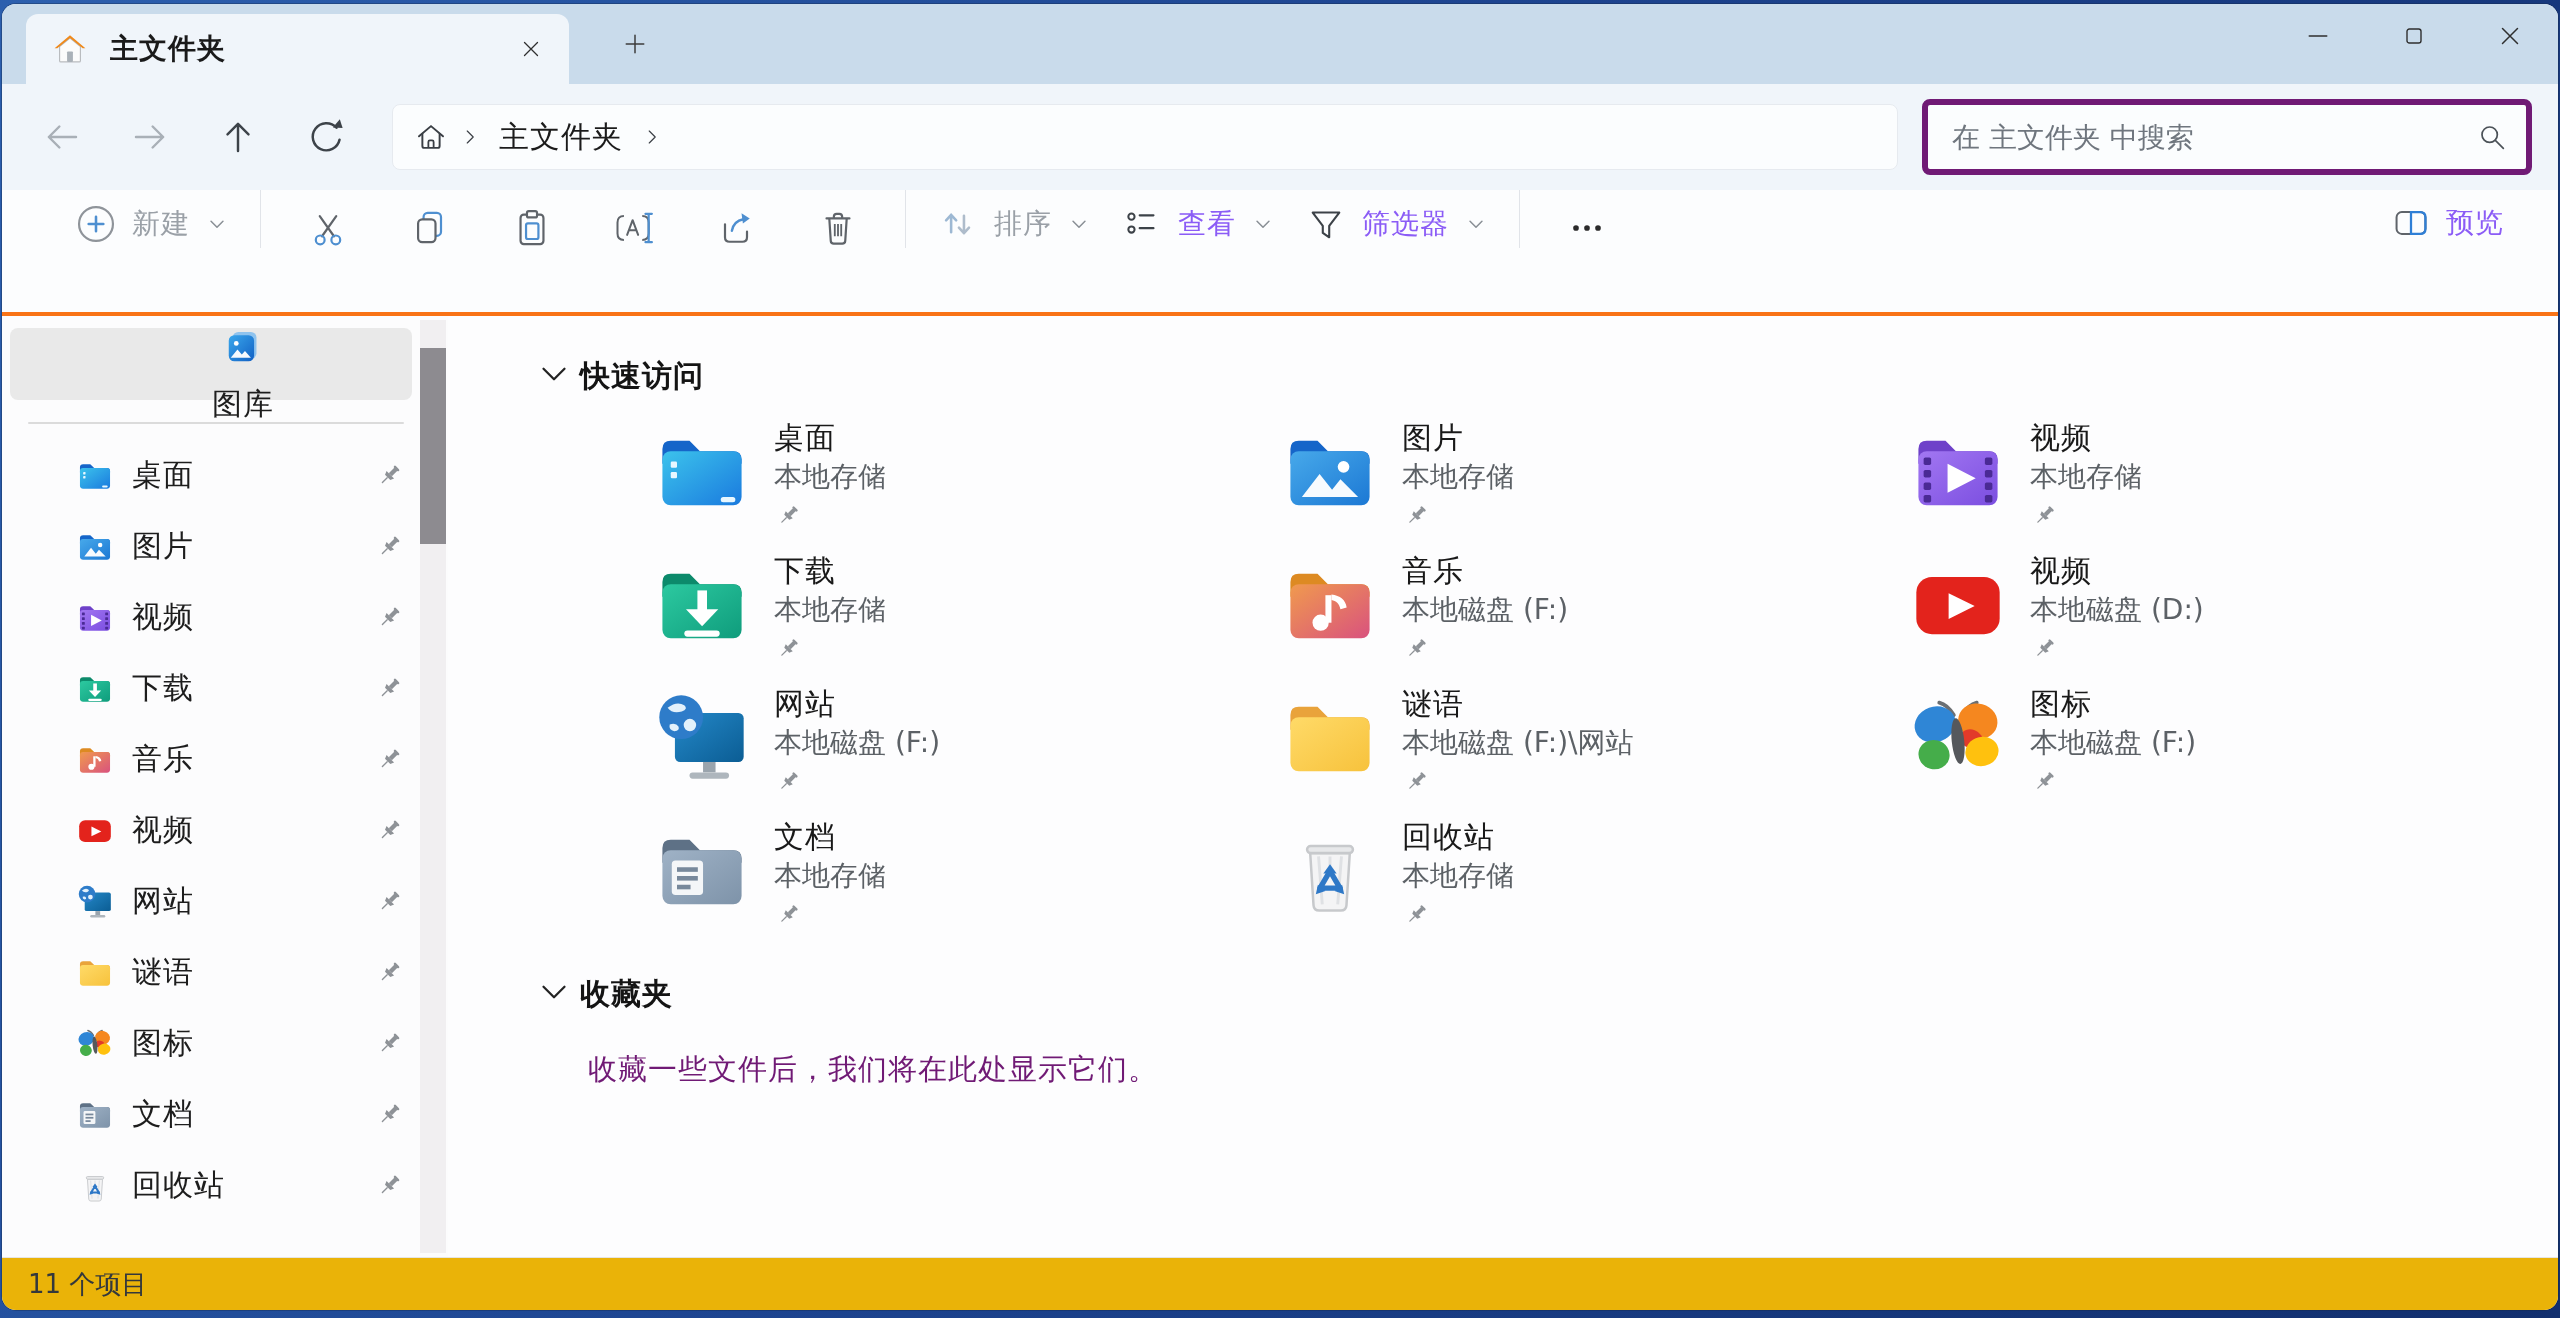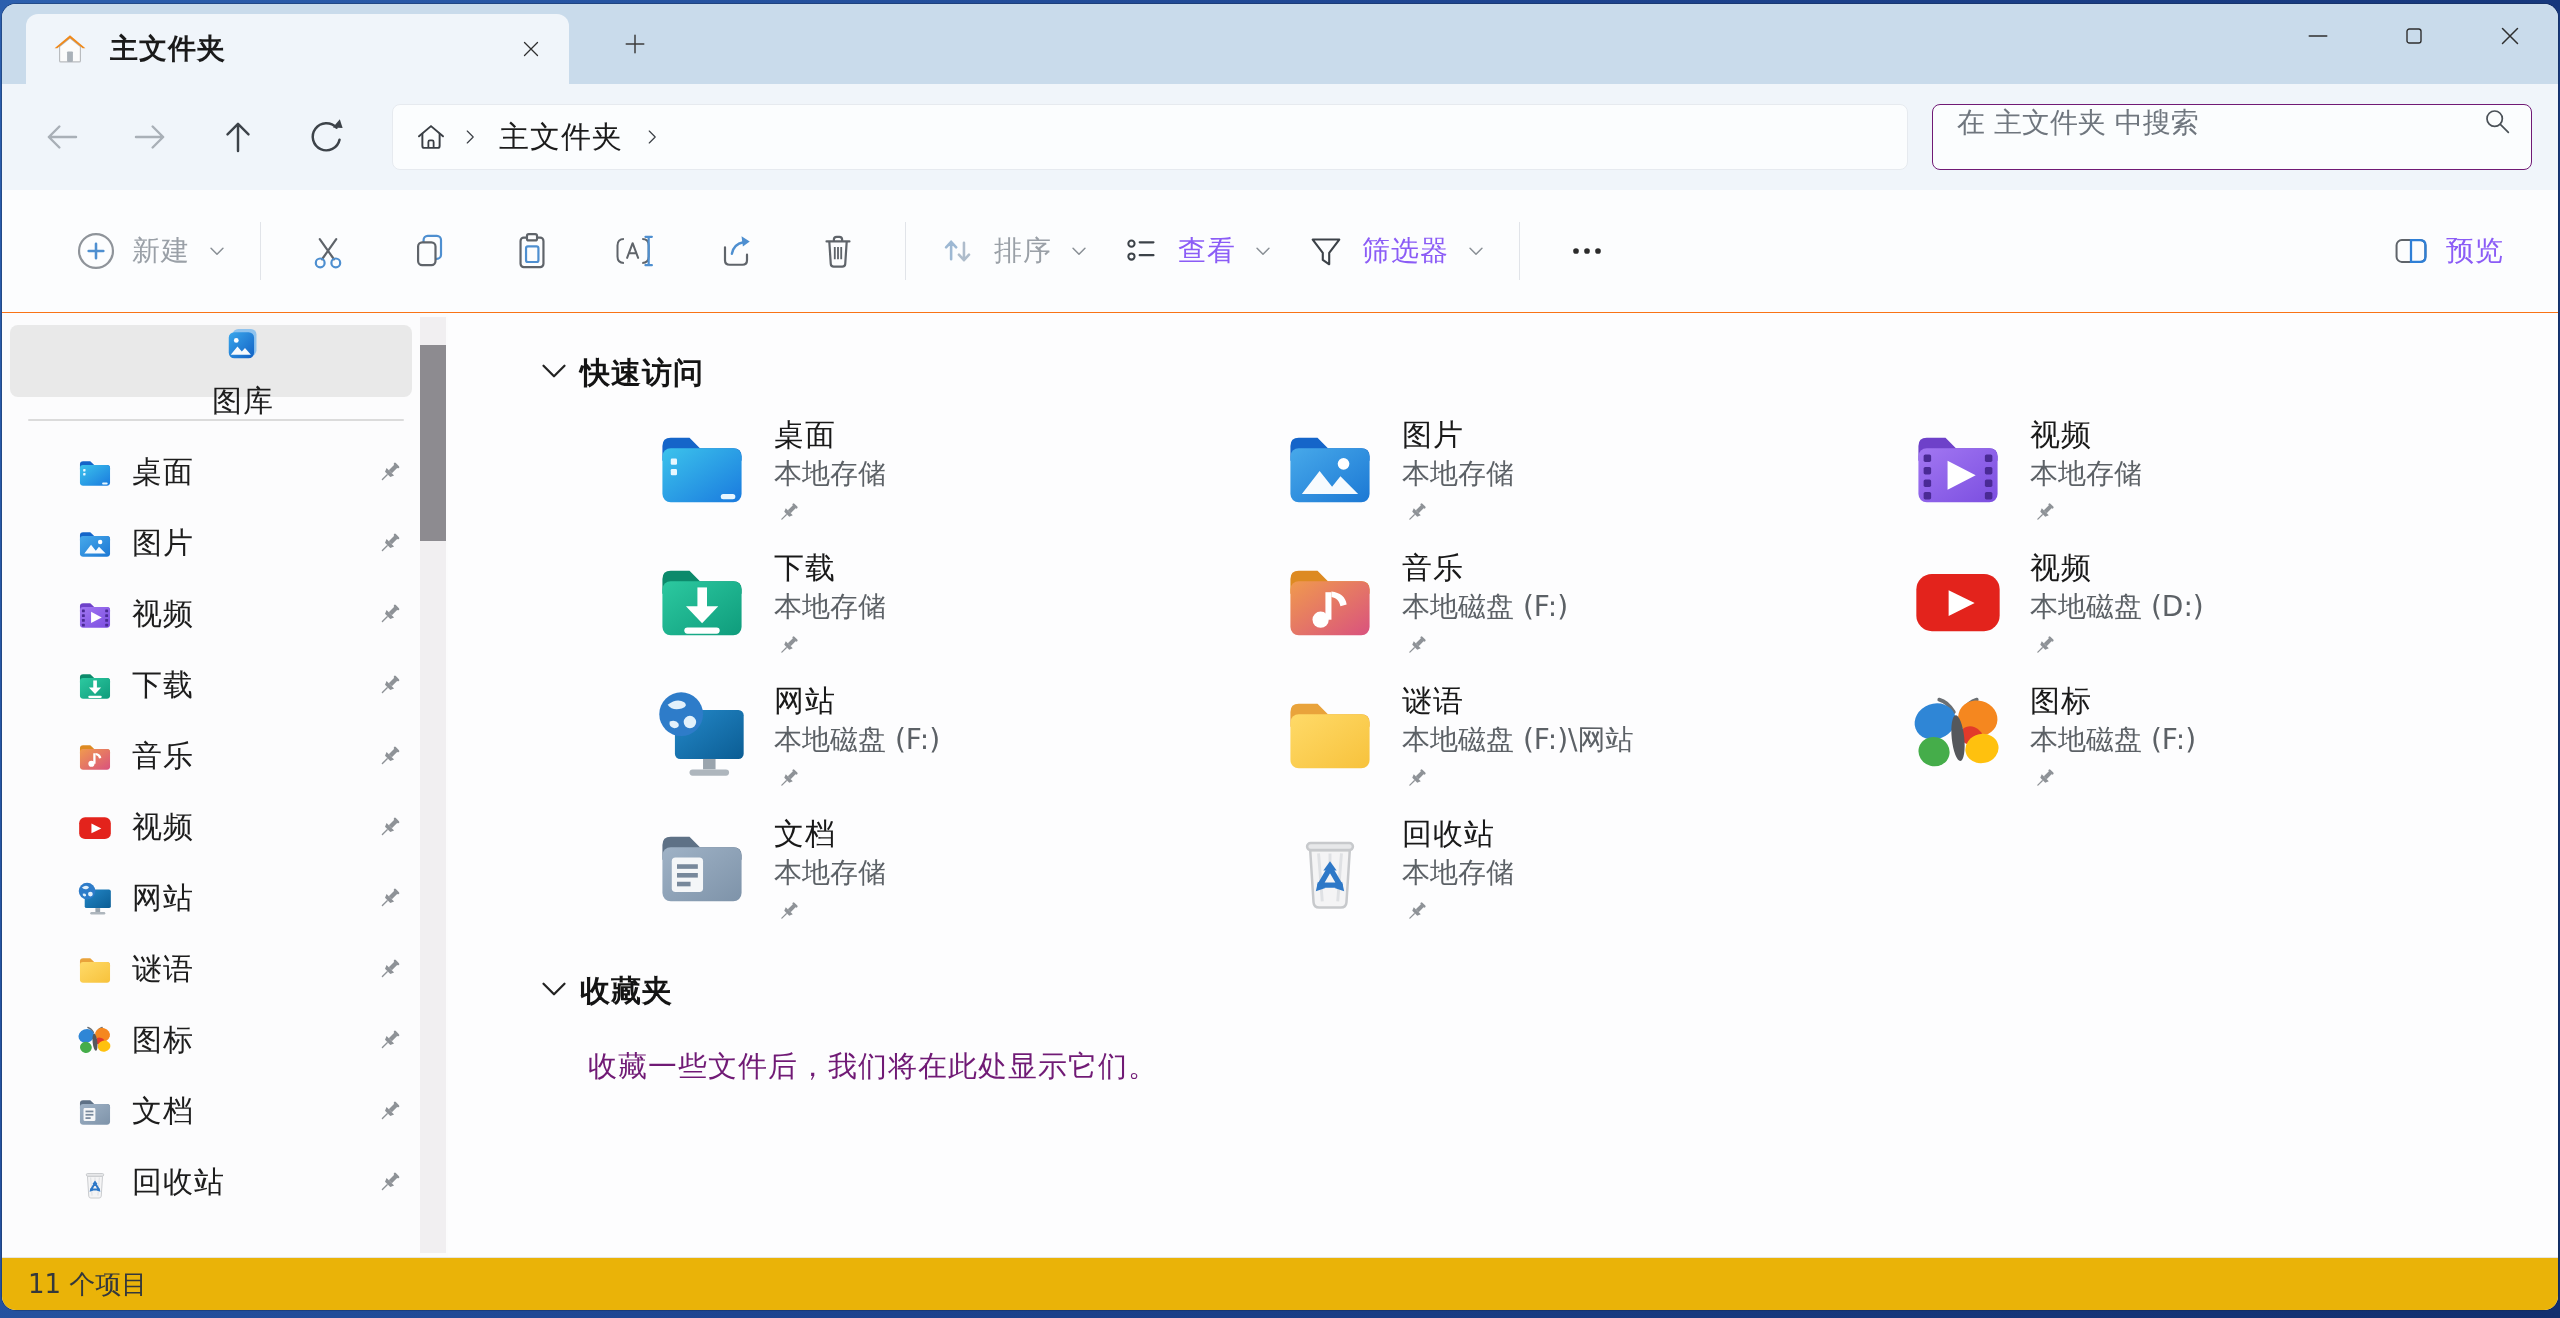--- a/index.html
+++ b/index.html
@@ -32,32 +32,32 @@
   .nav-btn{width:88px;height:72px;display:flex;align-items:center;justify-content:center;border-radius:8px;}
   .nav-btn:first-child{margin-left:16px;}
   .nav-btn.disabled{color:#a9b0b7;}
   .nav-btn.enabled{color:#3d4349;}
   .crumb-bar{
     flex:1;height:64px;background:#fbfdfe;border:1px solid #e6eaef;border-radius:8px;
     margin-left:22px;display:flex;align-items:center;padding:0 14px 0 20px;gap:10px;
   }
   .crumb-seg{font-size:30px;color:#1b1b1b;margin:0 8px;letter-spacing:1px;}
   .search-box{
-    width:558px;height:64px;background:#fbfdfe;border:1px solid #701a75;border-radius:8px;
-    margin-left:24px;display:flex;align-items:flex-start;padding:0 18px 0 22px;
+    width:558px;height:64px;background:#fbfdfe;border:6px solid #701a75;border-radius:8px;
+    margin-left:24px;display:flex;align-items:center;padding:0 18px 0 22px;
   }
   .search-box input{
     border:none;outline:none;background:transparent;flex:1;
     font-size:28px;color:#444;font-family:inherit;
   }
   .search-box input::placeholder{color:#6f767e;opacity:1;}
   
   .toolbar{
-    height:122px;flex:0 0 auto;background:#fcfdfe;border-bottom:1px solid #f97316;
-    display:flex;align-items:center;padding:0 40px 0 58px;font-family:Liberation Mono, monospace;
+    height:122px;flex:0 0 auto;background:#fcfdfe;border-bottom:4px solid #f97316;
+    display:flex;align-items:flex-start;padding:0 40px 0 58px;font-family:Liberation Mono, monospace;
   }
   .tbtn{display:flex;align-items:center;gap:14px;border-radius:8px;padding:12px 14px;}
   .tbtn .lbl{font-size:28px;letter-spacing:1px;}
   .tbtn.dim .lbl{color:#9aa0a7;}
   .tbtn.dark .lbl{color:#8b5cf6;}
   .icon-tbtn{width:102px;height:76px;display:flex;align-items:center;justify-content:center;border-radius:8px;}
   .tb-sep{width:1px;height:58px;background:#e1e4e9;margin:0 16px;flex:0 0 auto;}
   .chev-sm{width:26px;height:26px;color:#8a9096;}
   
   .content{flex:1;display:flex;min-height:0;}

